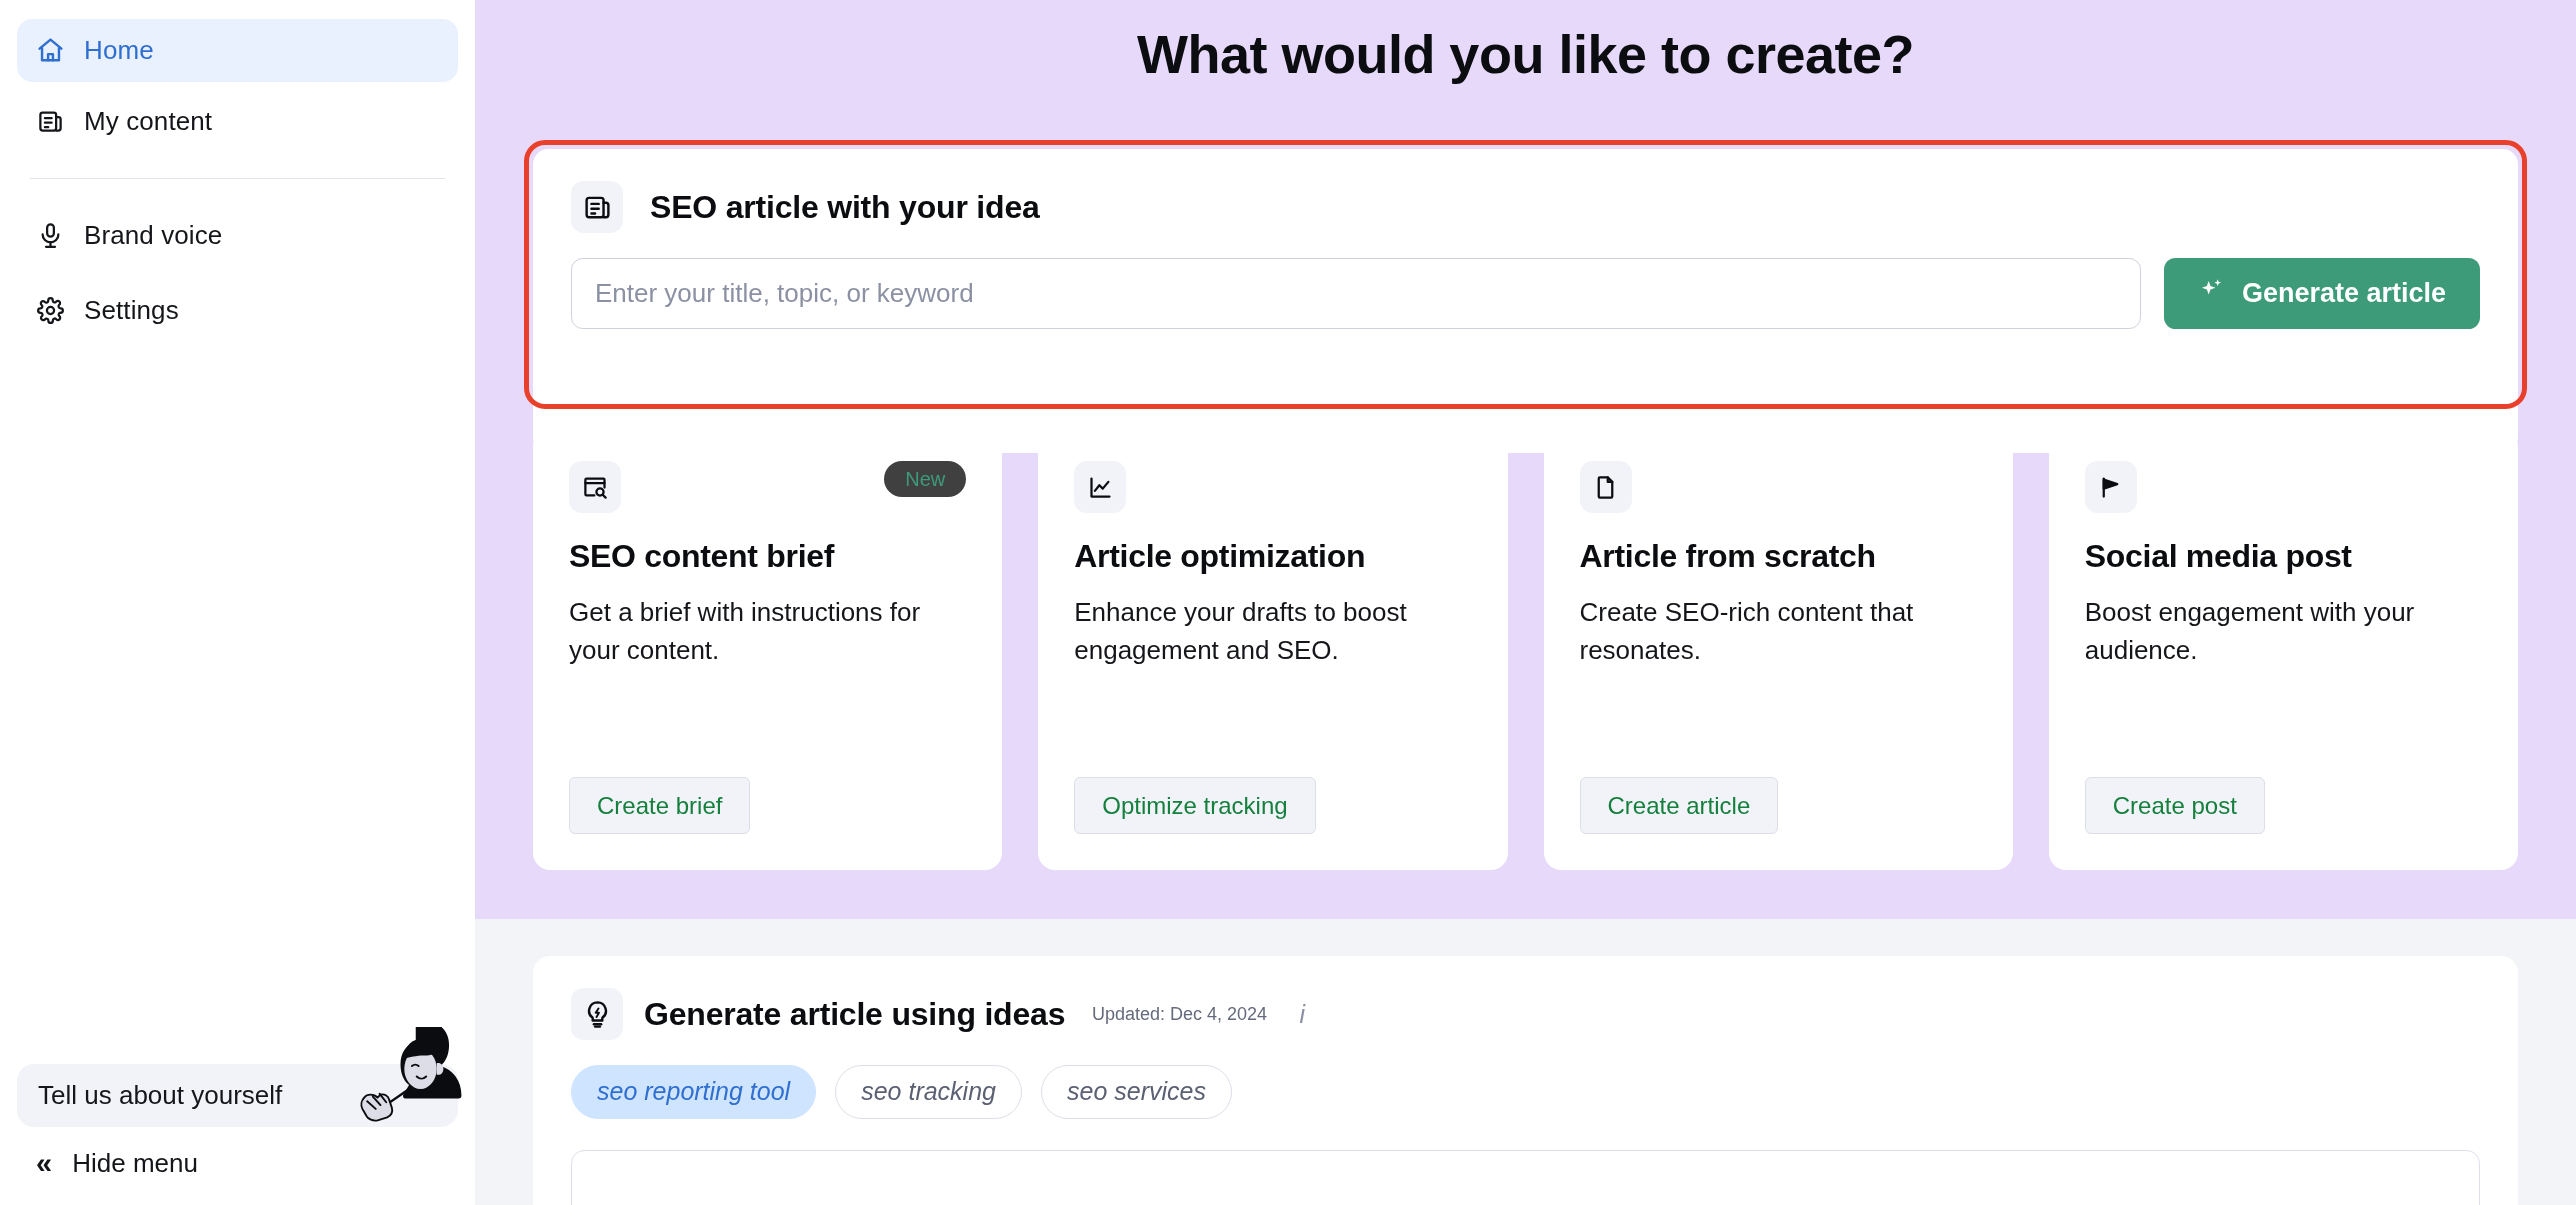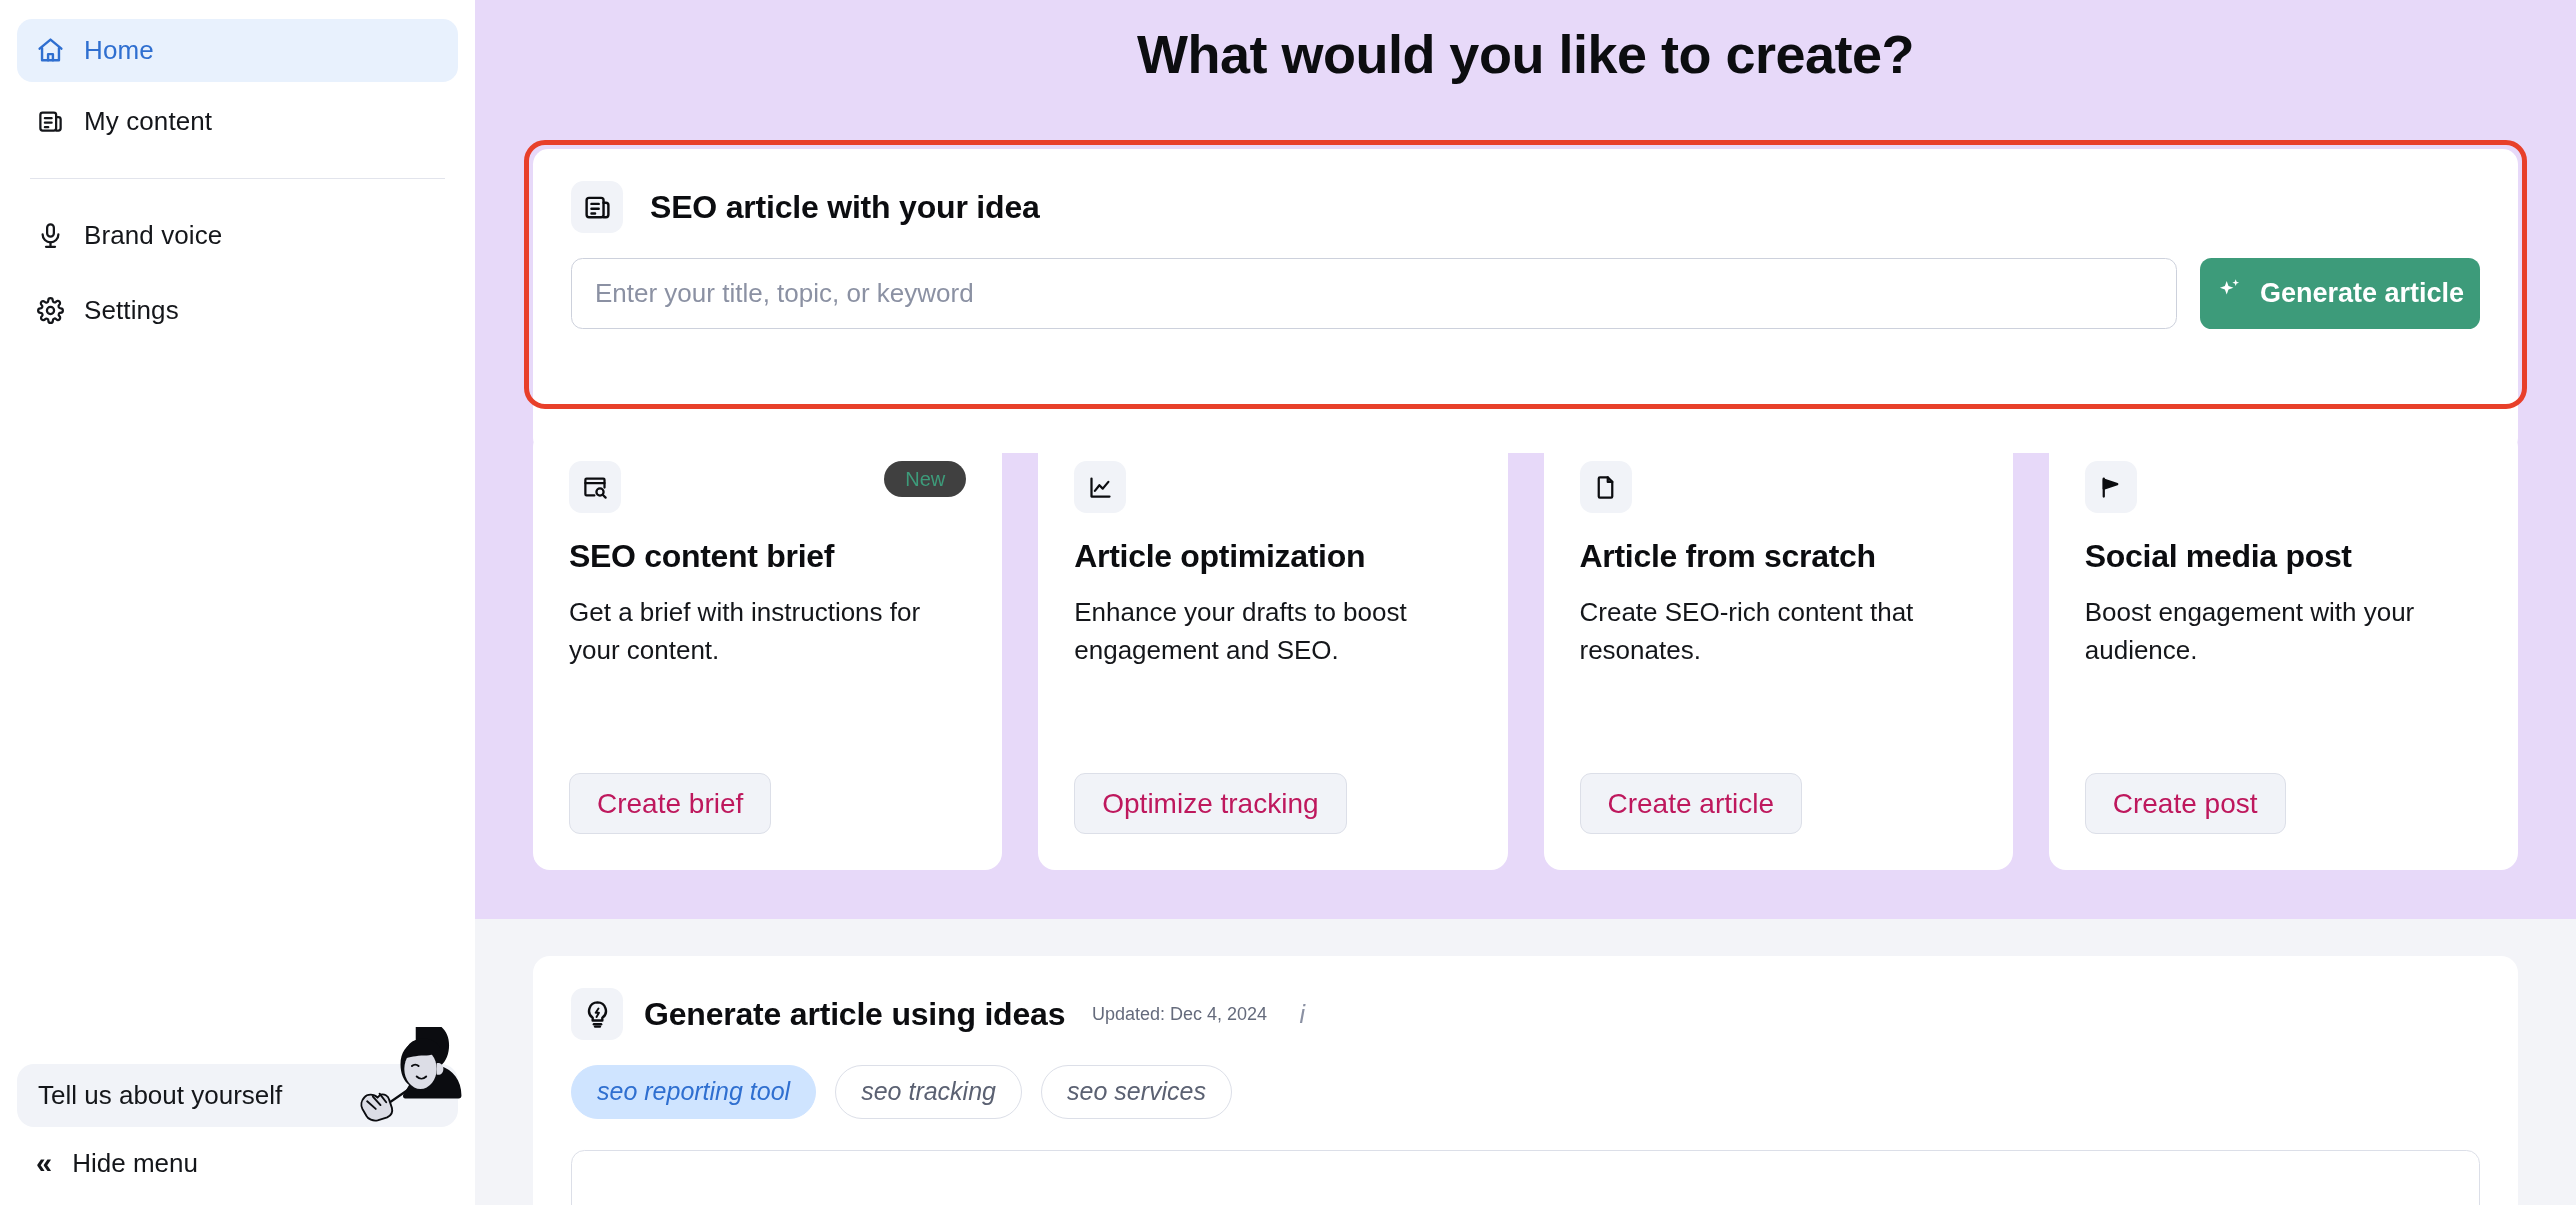--- a/index.html
+++ b/index.html
@@ -70,40 +70,40 @@
   .seo-head .ttl { font-size: 32px; font-weight: 700; color: #0c0d10; letter-spacing: -0.2px; }
   .seo-row { display: flex; align-items: center; gap: 23px; margin-top: 25px; }
   .seo-input {
     flex: 1 1 auto; height: 71px; border: 1.9px solid #cdd1dc; border-radius: 11.5px;
     background: #fff; font-size: 26px; color: #14161a; padding: 0 23px;
     font-family: "Liberation Sans", sans-serif; outline: none;
   }
   .seo-input::placeholder { color: #8b91a3; }
   .gen-btn {
     flex: 0 0 auto; height: 71px; background: #3d9b7a; border: none; border-radius: 11.5px;
-    color: #fff; font-size: 27px; font-weight: 700; padding: 0 16px; cursor: pointer;
+    color: #fff; font-size: 27px; font-weight: 700; padding: 0 34px; cursor: pointer;
     display: flex; align-items: center; gap: 17px; font-family: "Liberation Sans", sans-serif;
   }
 
   
   .cards { position: absolute; left: 58px; right: 58px; top: 430px; display: flex; gap: 36px; }
   .card {
     flex: 1 1 0; background: #ffffff; border-radius: 17px; padding: 31px 36px 36px 36px;
     min-height: 440px; display: flex; flex-direction: column; position: relative;
   }
   .card-top { display: flex; align-items: flex-start; justify-content: space-between; }
   .badge-new {
     background: #404040; color: #3d9b7a; font-size: 20px; border-radius: 955px;
     padding: 6.7px 21px; line-height: 1.15;
   }
   .card-title { font-size: 32px; font-weight: 700; color: #0c0d10; margin-top: 25px; letter-spacing: -0.3px; }
   .card-desc { font-size: 26px; color: #14161a; line-height: 1.45; margin-top: 19px; }
   .card-btn {
     margin-top: auto; align-self: flex-start; background: #f1f3f8; border: 1.9px solid #dcdfe8;
-    border-radius: 11px; color: #be185d; font-size: 28px; padding: 13.4px 27px; cursor: pointer;
+    border-radius: 6px; color: #15803d; font-size: 24px; padding: 13.4px 27px; cursor: pointer;
     font-family: "Liberation Sans", sans-serif;
   }
 
   
   .lower { position: absolute; left: 0; top: 919px; right: 0; bottom: 0; background: #f3f4f8; padding: 0 44px; }
   .ideas-panel {
     position: absolute; left: 58px; right: 58px; top: 37px; bottom: -38px;
     background: #ffffff; border-radius: 17px; padding: 32px 38px;
   }
   .ideas-head { display: flex; align-items: center; gap: 21px; }

